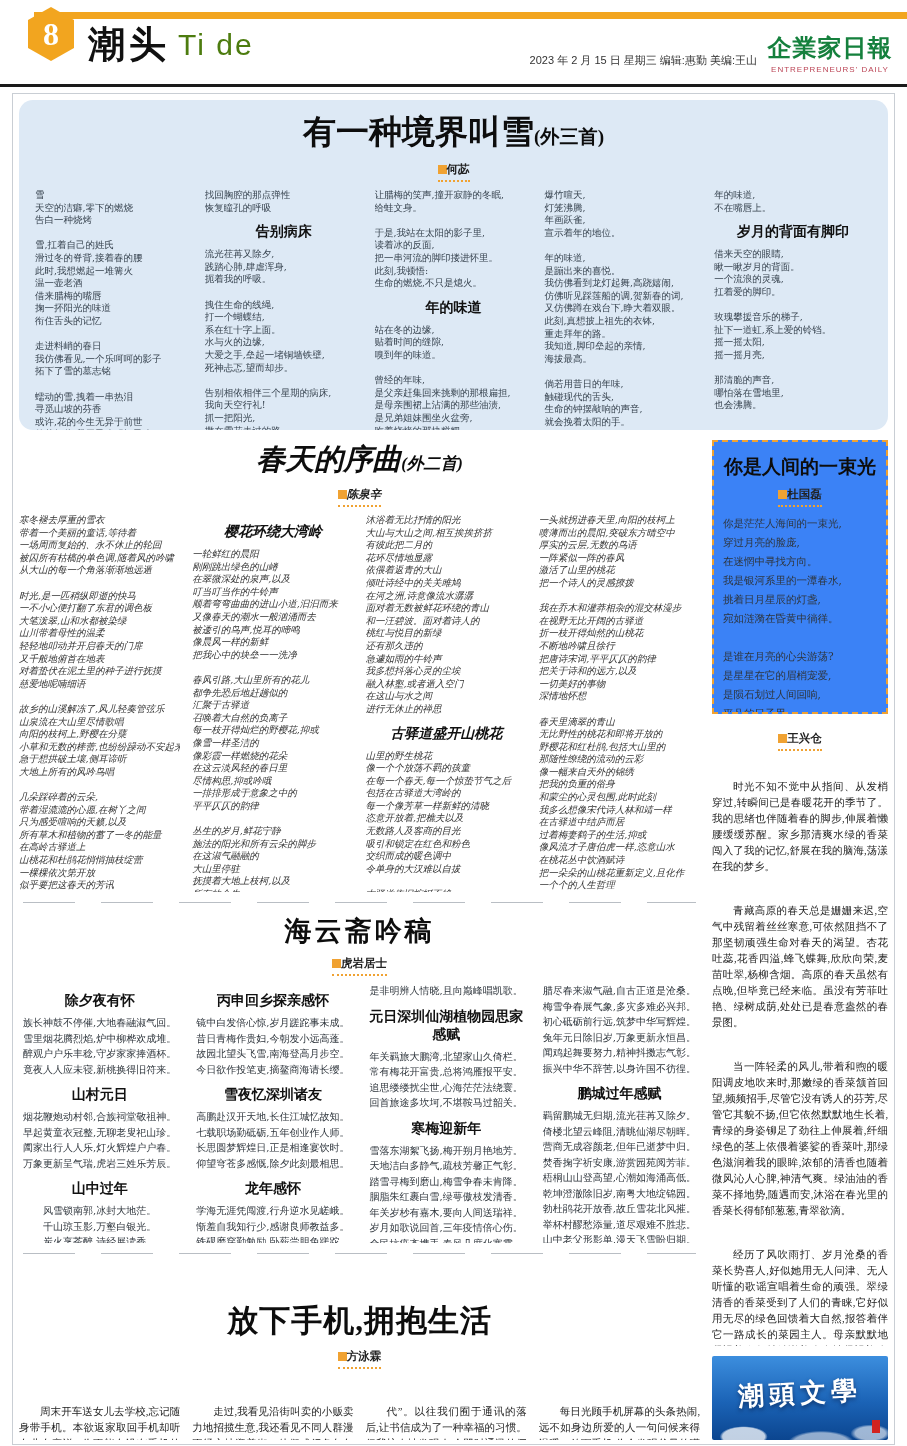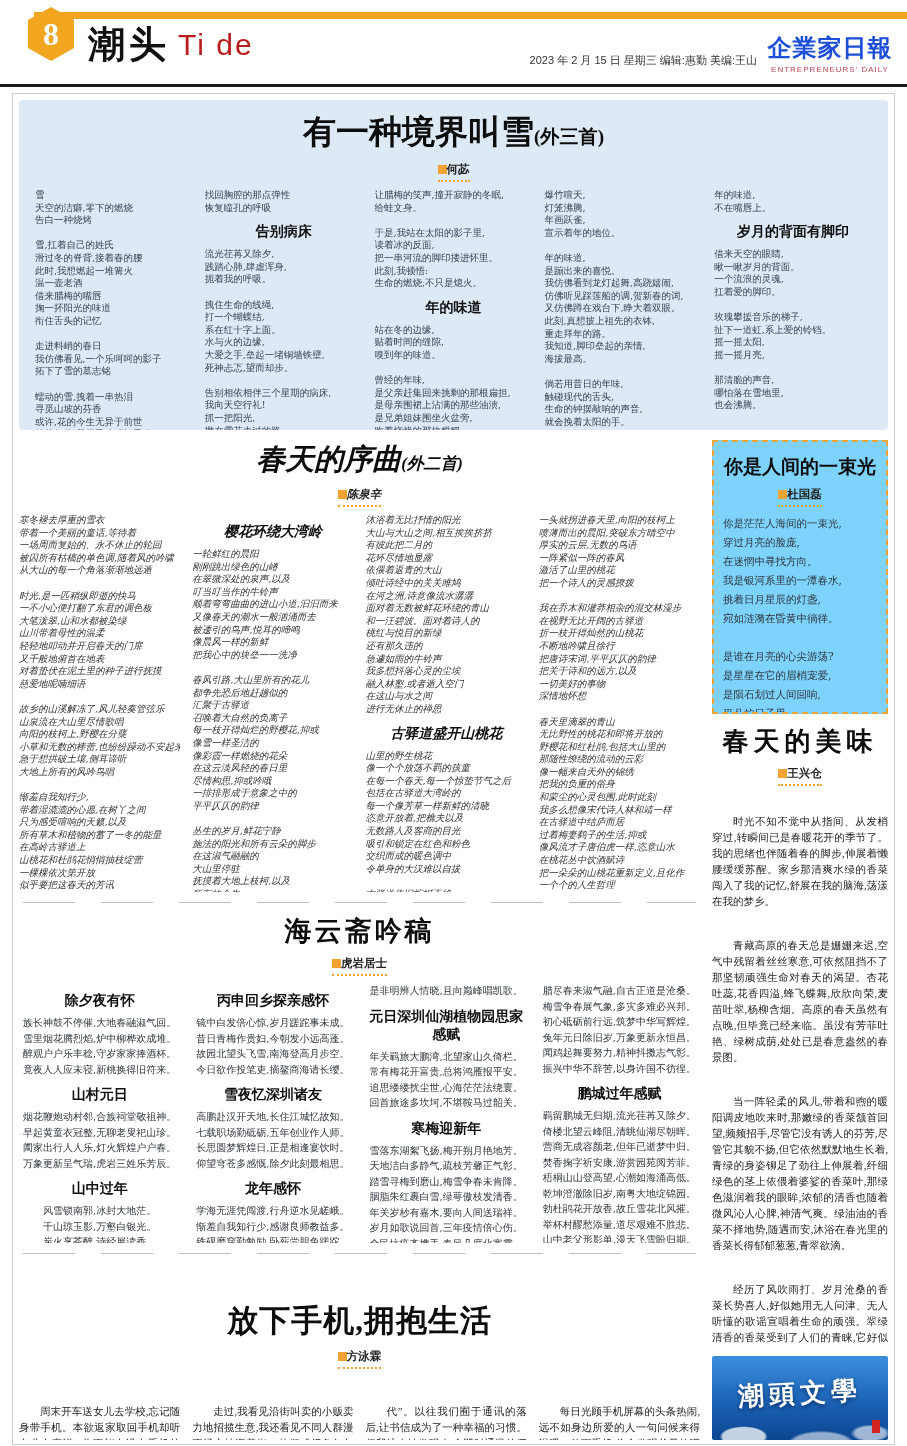--- a/index.html
+++ b/index.html
@@ -7,40 +7,40 @@
     font-family:"Liberation Sans", sans-serif; color:#222; }
 
   
   .hd { position:relative; height:84px; }
   .hd-bar { position:absolute; left:34px; right:0; top:12px; height:7px; background:#f2a51f; }
   .hd-badge { position:absolute; left:28px; top:7px; width:46px; height:54px; background:#f2a51f;
     clip-path:polygon(50% 0,100% 24%,100% 76%,50% 100%,0 76%,0 24%);
     display:flex; align-items:center; justify-content:center;
     color:#fff; font:bold 32px "Liberation Serif", serif; }
   .hd-cn { position:absolute; left:88px; top:20px; font:bold 37px "Liberation Serif", serif; color:#111; letter-spacing:4px;}
-  .hd-py { position:absolute; left:178px; top:28px; font-size:30px; color:#b91c1c; letter-spacing:2px;}
+  .hd-py { position:absolute; left:178px; top:28px; font-size:30px; color:#4d7c0f; letter-spacing:2px;}
   .hd-date { position:absolute; right:150px; bottom:16px; font-size:11px; color:#333; }
   .hd-logo { position:absolute; right:6px; bottom:10px; width:142px; text-align:center; }
-  .hd-logo .cn { font:bold 24px "Liberation Serif", serif; color:#1d4ed8; letter-spacing:1px; }
+  .hd-logo .cn { font:bold 24px "Liberation Serif", serif; color:#15803d; letter-spacing:1px; }
   .hd-logo .en { font-size:8px; color:#b45; letter-spacing:1px; margin-top:1px; }
   .hd-rule { height:3px; background:#1a1a1a; margin:0 0 0 0; }
 
   
   .frame { margin:6px 12px 0; border:1px solid #c9ced4; padding:6px; height:1352px; overflow:hidden; }
 
   
   .a-title { text-align:center; font-family:"Liberation Serif", serif; font-weight:bold; color:#0d0d0d; }
   .a-title .sfx { font-size:.58em; font-weight:bold; }
   .author { text-align:center; margin:5px 0 7px; }
   .chip { display:inline-flex; align-items:center; border-bottom:2px dotted #f0a232; padding-bottom:3px;
     font-size:11.5px; font-weight:bold; color:#222; }
   .sq { width:9px; height:9px; background:#f0a232; display:inline-block; }
 
   
-  .panel-snow { background:#dde9f5; border-radius:4px; padding:10px 16px 8px; height:330px; overflow:hidden; }
+  .panel-snow { background:#dde9f5; border-radius:14px; padding:10px 16px 8px; height:330px; overflow:hidden; }
   .panel-snow .a-title { font-size:33px; }
   .pgrid { display:grid; column-gap:12px; margin-top:4px; }
   .g5 { grid-template-columns:repeat(5,1fr); }
   .g4 { grid-template-columns:repeat(4,1fr); }
   .pcol { overflow:hidden; }
   .poem-line { font-family:"DejaVu Serif", serif; font-size:9.5px; line-height:12.6px;
     color:#37434f; white-space:nowrap; overflow:hidden; }
   .poem-gap { height:12.6px; }
   .poem-sub { text-align:center; font-weight:bold; font-size:14px; color:#111; margin:9px 0 7px; }
 
@@ -62,21 +62,21 @@
   .cp-title { text-align:center; font-weight:bold; font-size:14px; color:#111; margin:9px 0 5px; }
   .cp-line { font-family:"DejaVu Serif", serif; font-size:10px; line-height:15.5px; text-align:center;
     color:#2e353c; white-space:nowrap; overflow:hidden; }
 
   .sec-phone { flex:1; overflow:hidden; }
   .sec-phone .a-title { font-size:31px; letter-spacing:1px;margin-top:36px; }
   .essay p { font-size:10.5px; line-height:16px; text-align:justify; text-indent:2em; color:#222;
     font-family:"Liberation Serif", serif;margin-top:28px; }
 
   
-  .light-box { border:2px dashed #f0a232; padding:12px 9px 10px; height:274px; overflow:hidden; background:#7dd3fc; }
+  .light-box { border:2px dashed #f0a232; padding:12px 9px 10px; height:274px; overflow:hidden; background:#3b82f6; }
   .light-box .a-title { font-size:19px; letter-spacing:0; }
   .light-line { font-family:"DejaVu Serif", serif; font-size:10.5px; line-height:19px; color:#2e353c;
     white-space:nowrap; overflow:hidden; }
   .light-gap { height:19px; }
 
   .sec-taste { flex:1; overflow:hidden; }
   .sec-taste .a-title { font-size:26px; letter-spacing:5px; }
 
   .wave { height:84px; border-radius:2px; position:relative; overflow:hidden;
     background:
@@ -250,21 +250,21 @@
               <div class="poem-line">对着蛰伏在泥土里的种子进行抚摸</div>
               <div class="poem-line">慈爱地呢喃细语</div>
               <div class="poem-gap"></div>
               <div class="poem-line">故乡的山溪解冻了,风儿轻奏管弦乐</div>
               <div class="poem-line">山泉流在大山里尽情歌唱</div>
               <div class="poem-line">向阳的枝柯上,野樱在分蘖</div>
               <div class="poem-line">小草和无数的棒蕾,也纷纷躁动不安起来</div>
               <div class="poem-line">急于想拱破土壤,侧耳谛听</div>
               <div class="poem-line">大地上所有的风吟鸟唱</div>
               <div class="poem-gap"></div>
-              <div class="poem-line">惭羞自我知行少,</div>
+              <div class="poem-line">几朵踩碎着的云朵,</div>
               <div class="poem-line">带着湿漉漉的心愿,在树丫之间</div>
               <div class="poem-line">只为感受喧响的天籁,以及</div>
               <div class="poem-line">所有草木和植物的蓄了一冬的能量</div>
               <div class="poem-line">在高岭古驿道上</div>
               <div class="poem-line">山桃花和杜鹃花悄悄抽枝绽蕾</div>
               <div class="poem-line">一棵棵依次第开放</div>
               <div class="poem-line">似乎要把这春天的芳讯</div>
               <div class="poem-line">传递至远方游子的心房</div>
             </div>
             <div class="pcol">
@@ -494,21 +494,20 @@
             <div class="light-line">宛如涟漪在昏黄中徜徉。</div>
             <div class="light-gap"></div>
             <div class="light-line">是谁在月亮的心尖游荡?</div>
             <div class="light-line">是星星在它的眉梢宠爱,</div>
             <div class="light-line">是陨石划过人间回响,</div>
             <div class="light-line">平凡的日子里,</div>
           </div>
       </section>
 
       <section class="sec-taste essay">
-        <h2 class="a-title">春天的美味</h2>
         <div class="author">
           <span class="chip">
               <span class="sq"></span>
               <span>王兴仓</span>
             </span>
         </div>
         <div>
             <p>时光不知不觉中从指间、从发梢穿过,转瞬间已是春暖花开的季节了。我的思绪也伴随着春的脚步,伸展着懒腰缓缓苏醒。家乡那清爽水绿的香菜闯入了我的记忆,舒展在我的脑海,荡漾在我的梦乡。</p>
             <p>青藏高原的春天总是姗姗来迟,空气中残留着丝丝寒意,可依然阻挡不了那坚韧顽强生命对春天的渴望。杏花吐蕊,花香四溢,蜂飞蝶舞,欣欣向荣,麦苗吐翠,杨柳含烟。高原的春天虽然有点晚,但毕竟已经来临。虽没有芳菲吐艳、绿树成荫,处处已是春意盎然的春景图。</p>
             <p>当一阵轻柔的风儿,带着和煦的暖阳调皮地吹来时,那嫩绿的香菜颔首回望,频频招手,尽管它没有诱人的芬芳,尽管它其貌不扬,但它依然默默地生长着,青绿的身姿铆足了劲往上伸展着,纤细绿色的茎上依偎着婆娑的香菜叶,那绿色滋润着我的眼眸,浓郁的清香也随着微风沁人心脾,神清气爽。绿油油的香菜不择地势,随遇而安,沐浴在春光里的香菜长得郁郁葱葱,青翠欲滴。</p>

